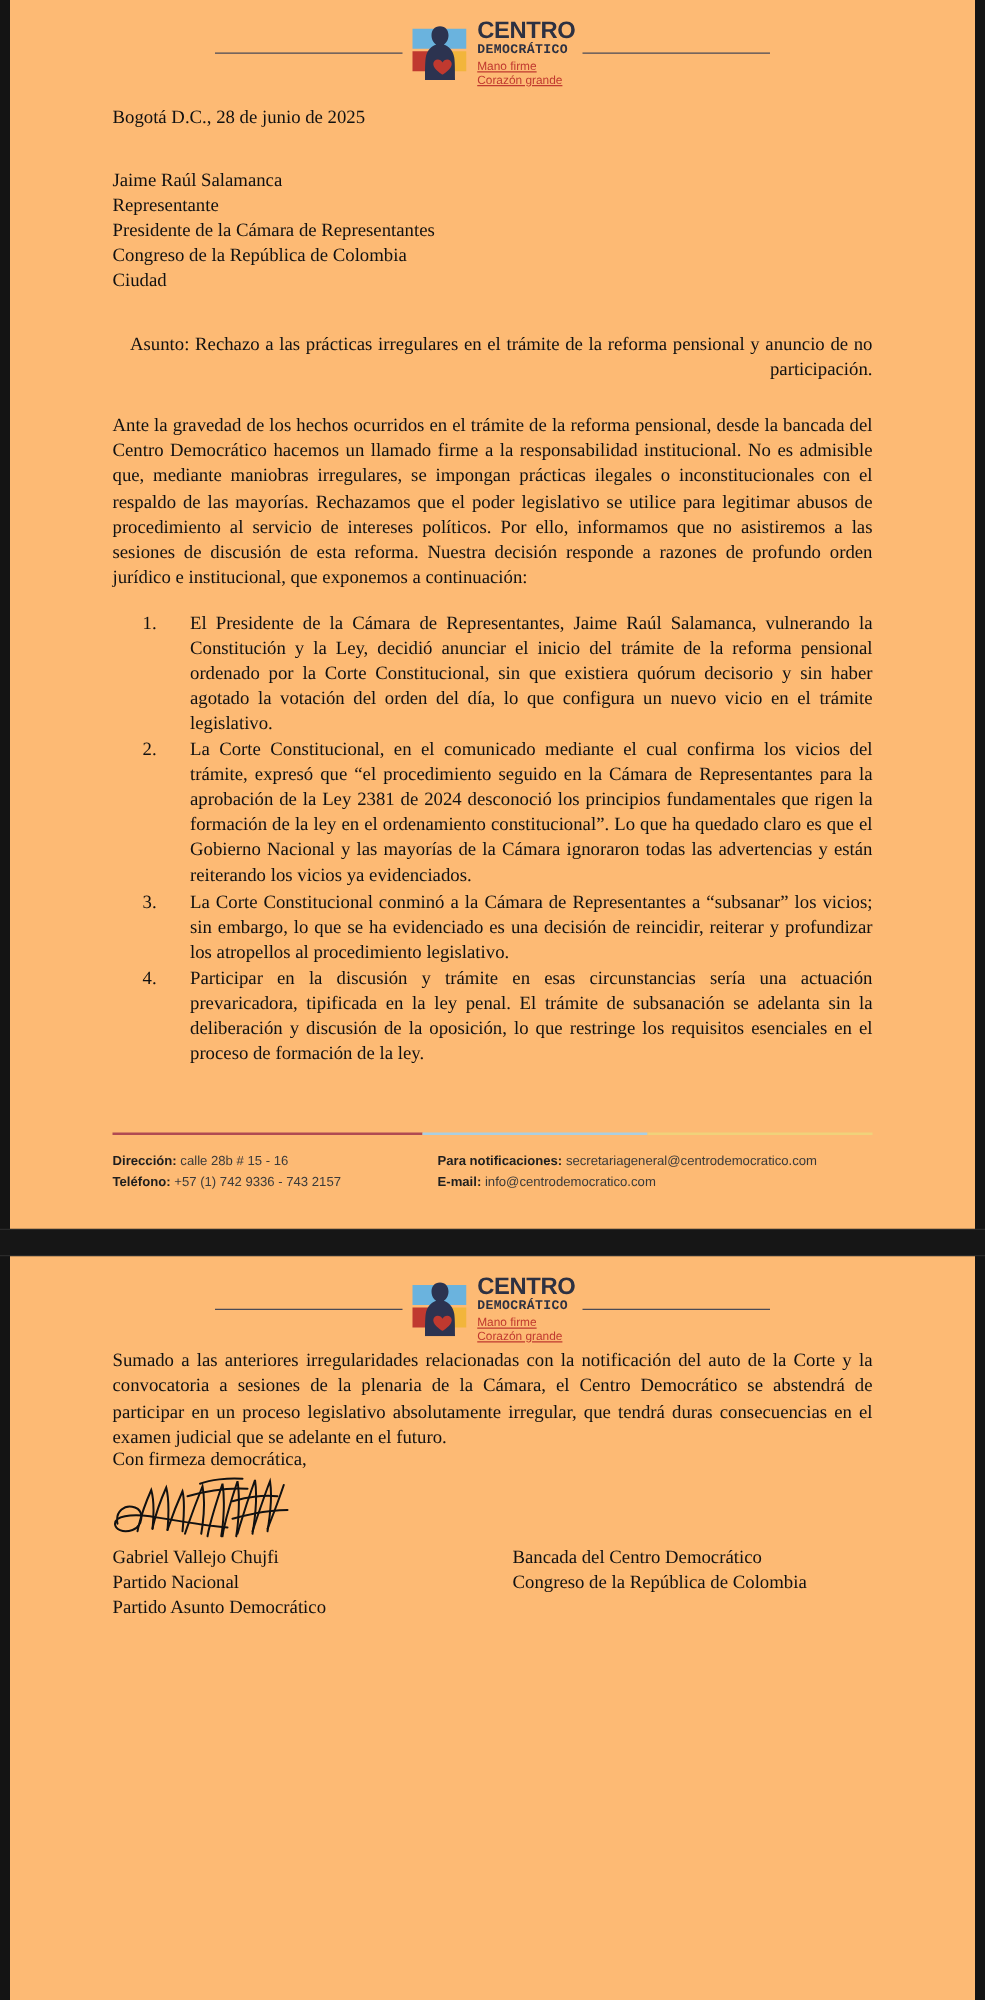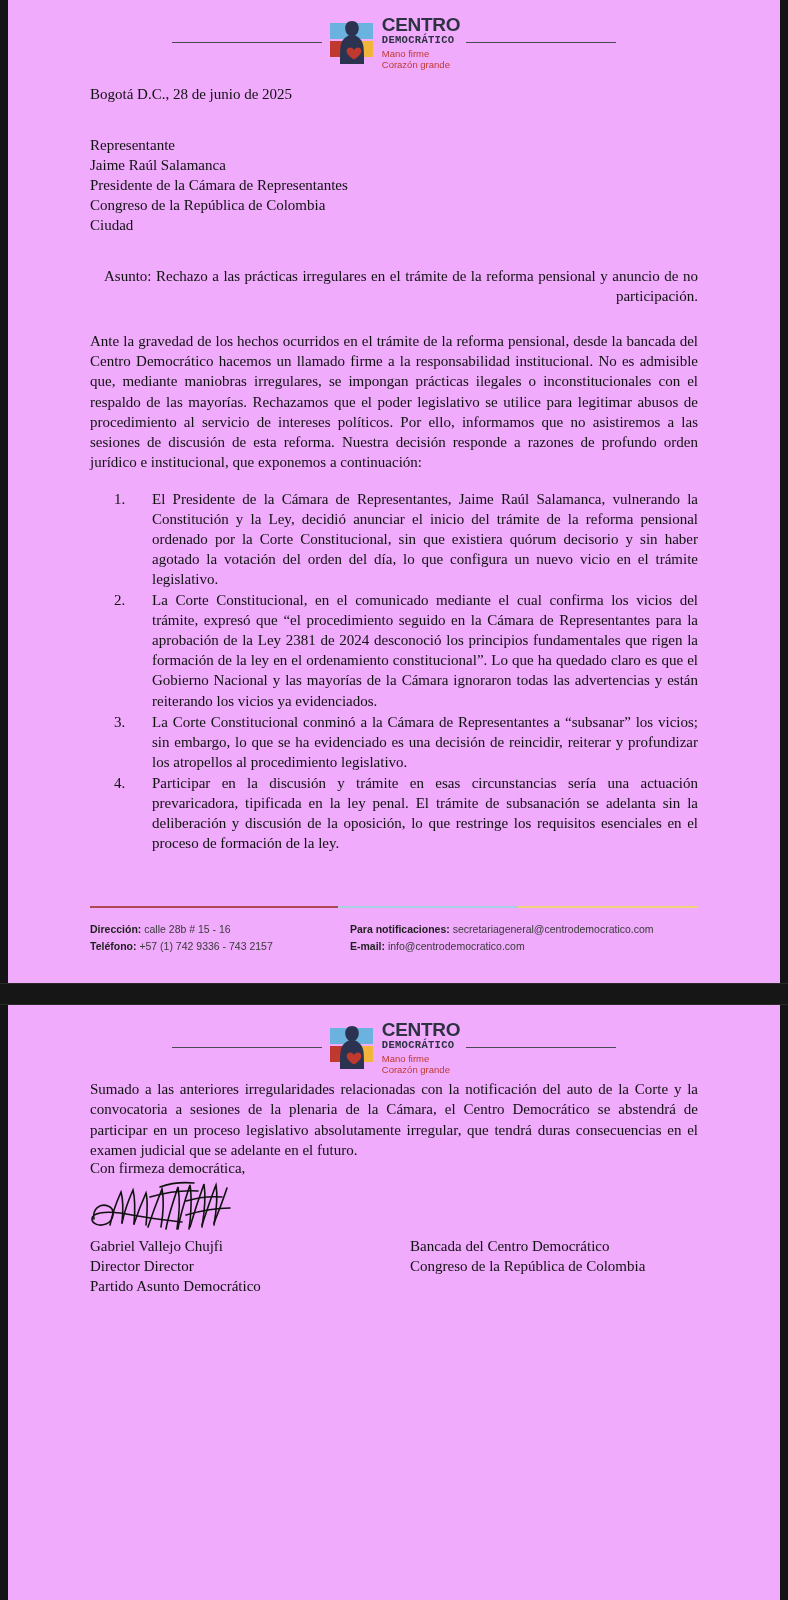--- a/index.html
+++ b/index.html
@@ -14,21 +14,21 @@
   }
   .viewer {
     width: 788px;
     background: #141414;
     display: flex;
     flex-direction: column;
     align-items: center;
   }
   .page {
     width: 772px;
-    background: #f0abfc;
+    background: #fdba74;
     position: relative;
     padding: 0;
     margin: 0;
   }
   .page-1 { height: 983px; }
   .page-gap {
     width: 788px;
     height: 22px;
     background: #161616;
     border-top: 1px solid #2a2a2a;
@@ -94,20 +94,21 @@
     letter-spacing: 0.3px;
     color: #2d3142;
     margin-top: 1px;
   }
   .logo-slogan {
     font-family: "Liberation Sans", sans-serif;
     font-size: 9.5px;
     color: #c0392f;
     margin-top: 2px;
     line-height: 1.18;
+    text-decoration: underline;
   }
 
   
   .body-wrap {
     padding: 0 82px;
   }
   .date-line {
     font-size: 15px;
     margin-top: 16px;
   }
@@ -244,22 +245,22 @@
         </div>
       </div>
       <div class="rule rule-right"></div>
     </div>
 
     <div class="body-wrap">
 
       <div class="date-line">Bogotá D.C., 28 de junio de 2025</div>
 
       <div class="addressee">
+        <div>Jaime Raúl Salamanca</div>
         <div>Representante</div>
-        <div>Jaime Raúl Salamanca</div>
         <div>Presidente de la Cámara de Representantes</div>
         <div>Congreso de la República de Colombia</div>
         <div>Ciudad</div>
       </div>
 
       <div class="subject">Asunto: Rechazo a las prácticas irregulares en el trámite de la reforma pensional y anuncio de no participación.</div>
 
       <div class="para">Ante la gravedad de los hechos ocurridos en el trámite de la reforma pensional, desde la bancada del Centro Democrático hacemos un llamado firme a la responsabilidad institucional. No es admisible que, mediante maniobras irregulares, se impongan prácticas ilegales o inconstitucionales con el respaldo de las mayorías. Rechazamos que el poder legislativo se utilice para legitimar abusos de procedimiento al servicio de intereses políticos. Por ello, informamos que no asistiremos a las sesiones de discusión de esta reforma. Nuestra decisión responde a razones de profundo orden jurídico e institucional, que exponemos a continuación:</div>
 
       <ol class="claims">
@@ -357,21 +358,21 @@
             <path d="M96 36 C110 32 126 29 140 29"></path>
             <path d="M124 44 C128 34 134 18 137 9"></path>
             <path d="M60 18 C74 14 92 11 108 12"></path>
           </g>
         </svg>
       </div>
 
       <div class="sign-row">
         <div class="sign-left">
           <div>Gabriel Vallejo Chujfi</div>
-          <div>Director Director</div>
+          <div>Partido Nacional</div>
           <div>Partido Asunto Democrático</div>
         </div>
         <div class="sign-right">
           <div>Bancada del Centro Democrático</div>
           <div>Congreso de la República de Colombia</div>
         </div>
       </div>
 
     </div>
 

